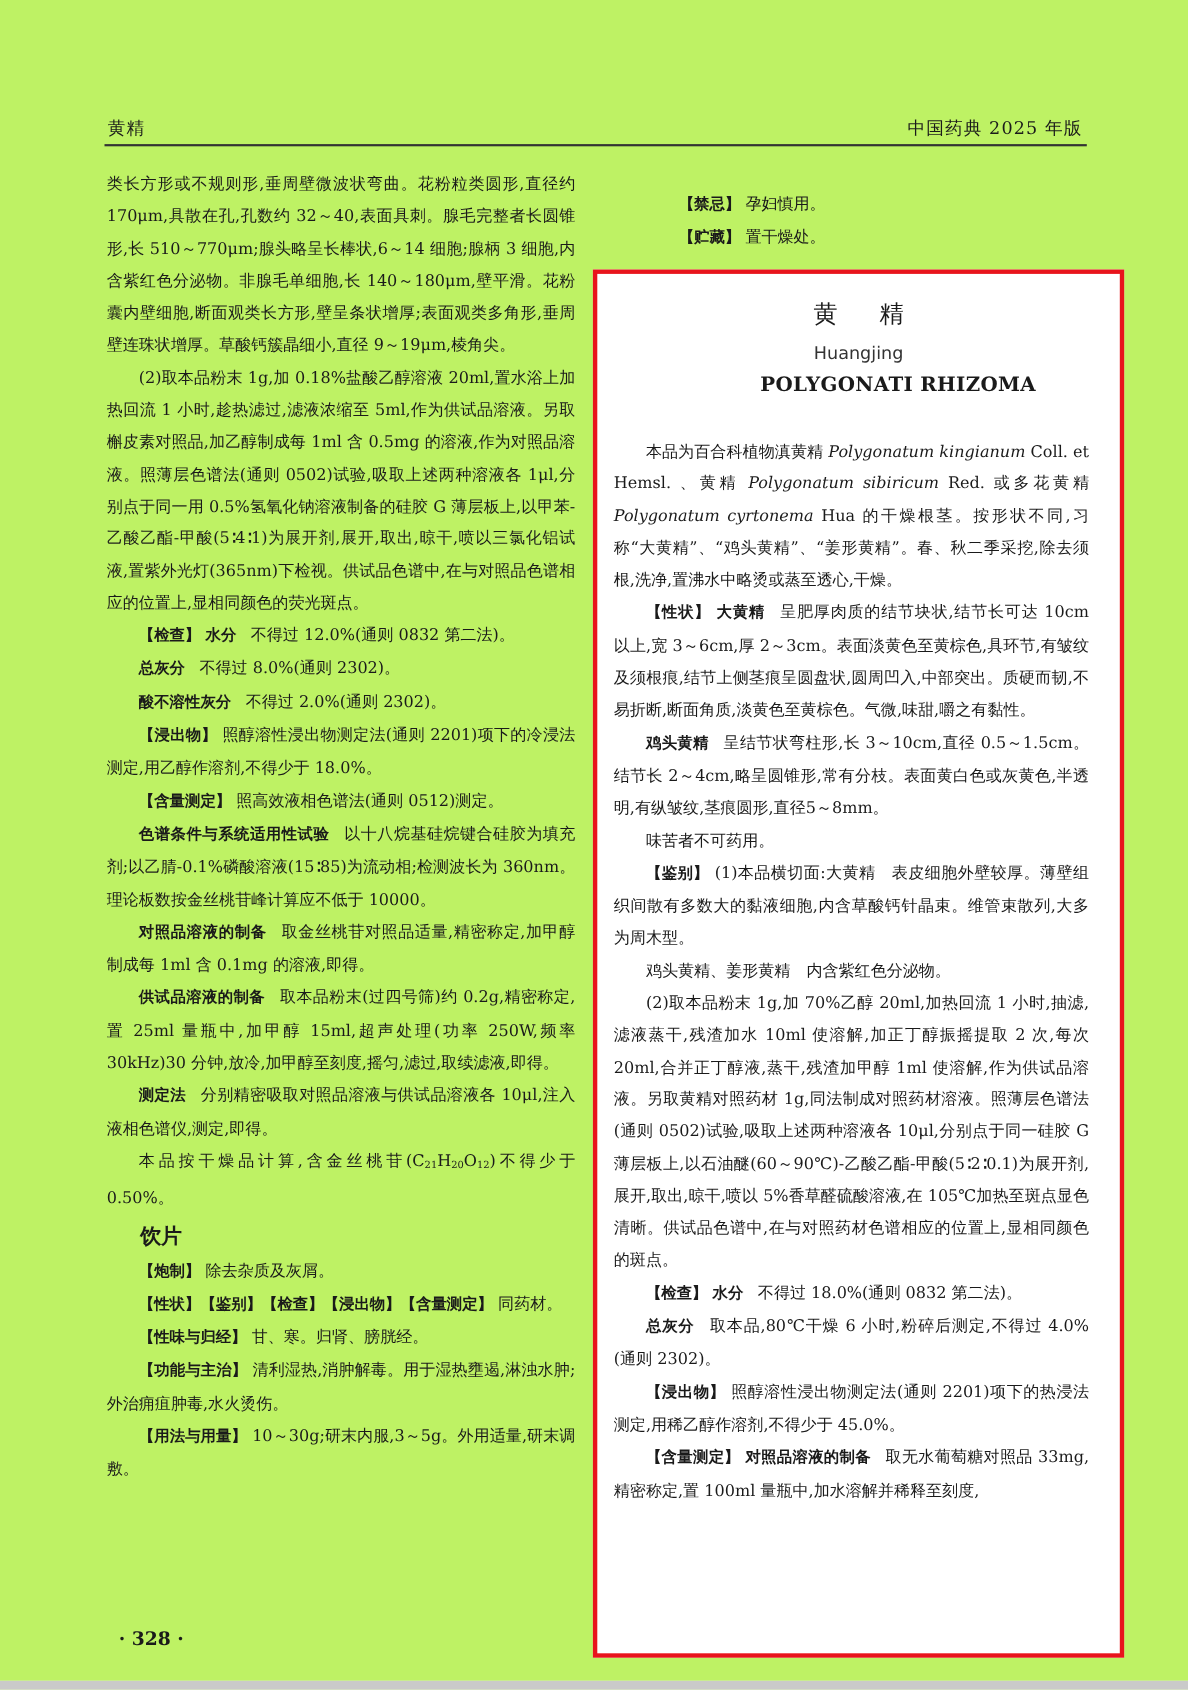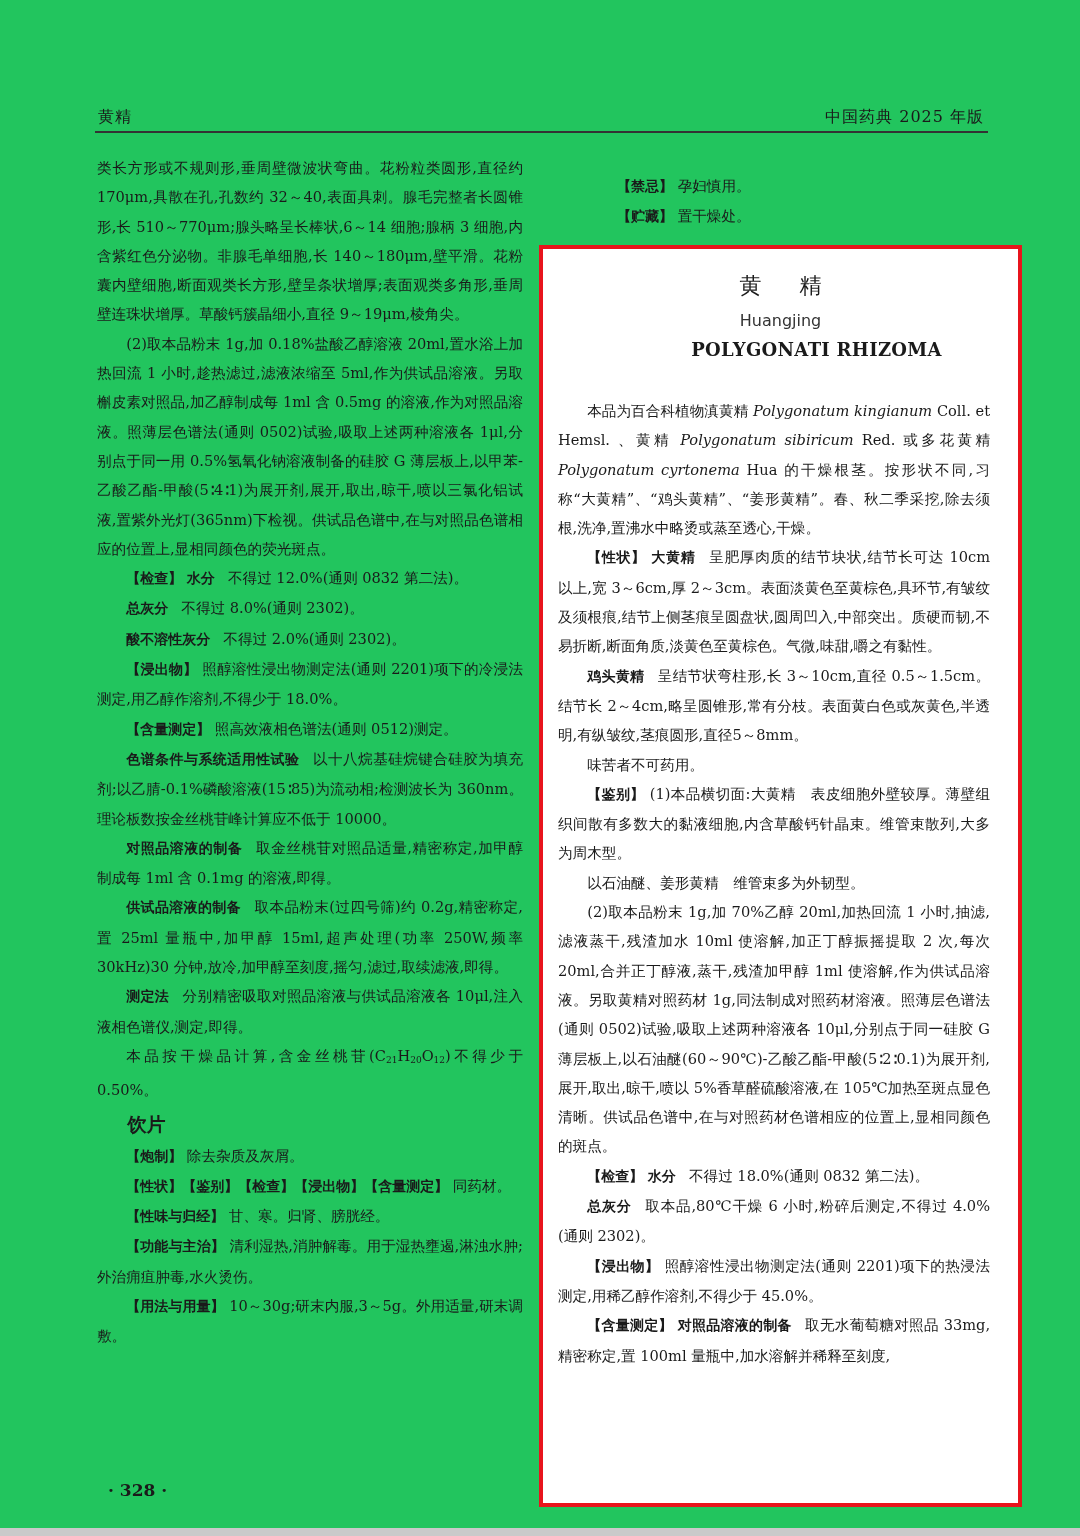--- a/index.html
+++ b/index.html
@@ -1,20 +1,20 @@
 <!DOCTYPE html>
 <html><head>
 <meta charset="utf-8">
 <style>
   html, body { margin: 0; padding: 0; }
   body {
     width: 1080px; height: 1536px; background: #ffffff; position: relative; overflow: hidden;
     font-family: "DejaVu Serif", "Liberation Serif", serif; color: #1a1a1a;
   }
-  .page { position: absolute; left: 0; top: 0; width: 1080px; height: 1528px; background: #22c55e; }
+  .page { position: absolute; left: 0; top: 0; width: 1080px; height: 1528px; background: #bef264; }
   .bottom-strip { position: absolute; left: 0; top: 1528px; width: 1080px; height: 8px; background: #cacaca; }
   .running-head {
     position: absolute; left: 98px; top: 100px; width: 886px; height: 28px;
     display: flex; justify-content: space-between; align-items: flex-end;
     font-size: 16px; letter-spacing: 1px;
   }
   .head-rule { position: absolute; left: 95px; top: 131px; width: 893px; height: 2px; background: #333; }
   .col { position: absolute; font-size: 14.6px; line-height: 29.3px; text-align: justify; }
   .col-left { left: 97px; top: 153px; width: 426px; }
   .col-right-top { left: 617px; top: 153px; width: 420px; margin-top: 18px; }
@@ -84,21 +84,21 @@
     <div class="mono-title t-cn">黄精</div>
     <div class="mono-title t-py">Huangjing</div>
     <div class="mono-title t-la">POLYGONATI RHIZOMA</div>
 
     <div class="col-box">
       <p class="p"><span>本品为百合科植物滇黄精 </span><span class="i">Polygonatum kingianum</span><span> Coll. et Hemsl. 、黄精 </span><span class="i">Polygonatum sibiricum</span><span> Red. 或多花黄精 </span><span class="i">Polygonatum cyrtonema</span><span> Hua 的干燥根茎。按形状不同,习称“大黄精”、“鸡头黄精”、“姜形黄精”。春、秋二季采挖,除去须根,洗净,置沸水中略烫或蒸至透心,干燥。</span></p>
       <p class="p"><span class="b">【性状】</span> <span class="b">大黄精</span><span class="gap"></span><span>呈肥厚肉质的结节块状,结节长可达 10cm 以上,宽 3～6cm,厚 2～3cm。表面淡黄色至黄棕色,具环节,有皱纹及须根痕,结节上侧茎痕呈圆盘状,圆周凹入,中部突出。质硬而韧,不易折断,断面角质,淡黄色至黄棕色。气微,味甜,嚼之有黏性。</span></p>
       <p class="p"><span class="b">鸡头黄精</span><span class="gap"></span><span>呈结节状弯柱形,长 3～10cm,直径 0.5～1.5cm。结节长 2～4cm,略呈圆锥形,常有分枝。表面黄白色或灰黄色,半透明,有纵皱纹,茎痕圆形,直径5～8mm。</span></p>
       <p class="p"><span>味苦者不可药用。</span></p>
       <p class="p"><span class="b">【鉴别】</span> <span>(1)本品横切面:大黄精　表皮细胞外壁较厚。薄壁组织间散有多数大的黏液细胞,内含草酸钙针晶束。维管束散列,大多为周木型。</span></p>
-      <p class="p"><span>以石油醚、姜形黄精　维管束多为外韧型。</span></p>
+      <p class="p"><span>鸡头黄精、姜形黄精　内含紫红色分泌物。</span></p>
       <p class="p"><span>(2)取本品粉末 1g,加 70%乙醇 20ml,加热回流 1 小时,抽滤,滤液蒸干,残渣加水 10ml 使溶解,加正丁醇振摇提取 2 次,每次 20ml,合并正丁醇液,蒸干,残渣加甲醇 1ml 使溶解,作为供试品溶液。另取黄精对照药材 1g,同法制成对照药材溶液。照薄层色谱法(通则 0502)试验,吸取上述两种溶液各 10μl,分别点于同一硅胶 G 薄层板上,以石油醚(60～90℃)-乙酸乙酯-甲酸(5∶2∶0.1)为展开剂,展开,取出,晾干,喷以 5%香草醛硫酸溶液,在 105℃加热至斑点显色清晰。供试品色谱中,在与对照药材色谱相应的位置上,显相同颜色的斑点。</span></p>
       <p class="p"><span class="b">【检查】</span> <span class="b">水分</span><span class="gap"></span><span>不得过 18.0%(通则 0832 第二法)。</span></p>
       <p class="p"><span class="b">总灰分</span><span class="gap"></span><span>取本品,80℃干燥 6 小时,粉碎后测定,不得过 4.0%(通则 2302)。</span></p>
       <p class="p"><span class="b">【浸出物】</span> <span>照醇溶性浸出物测定法(通则 2201)项下的热浸法测定,用稀乙醇作溶剂,不得少于 45.0%。</span></p>
       <p class="p"><span class="b">【含量测定】</span> <span class="b">对照品溶液的制备</span><span class="gap"></span><span>取无水葡萄糖对照品 33mg,精密称定,置 100ml 量瓶中,加水溶解并稀释至刻度,</span></p>
     </div>
   </div>
 </div>
 
 <div class="bottom-strip"></div>

